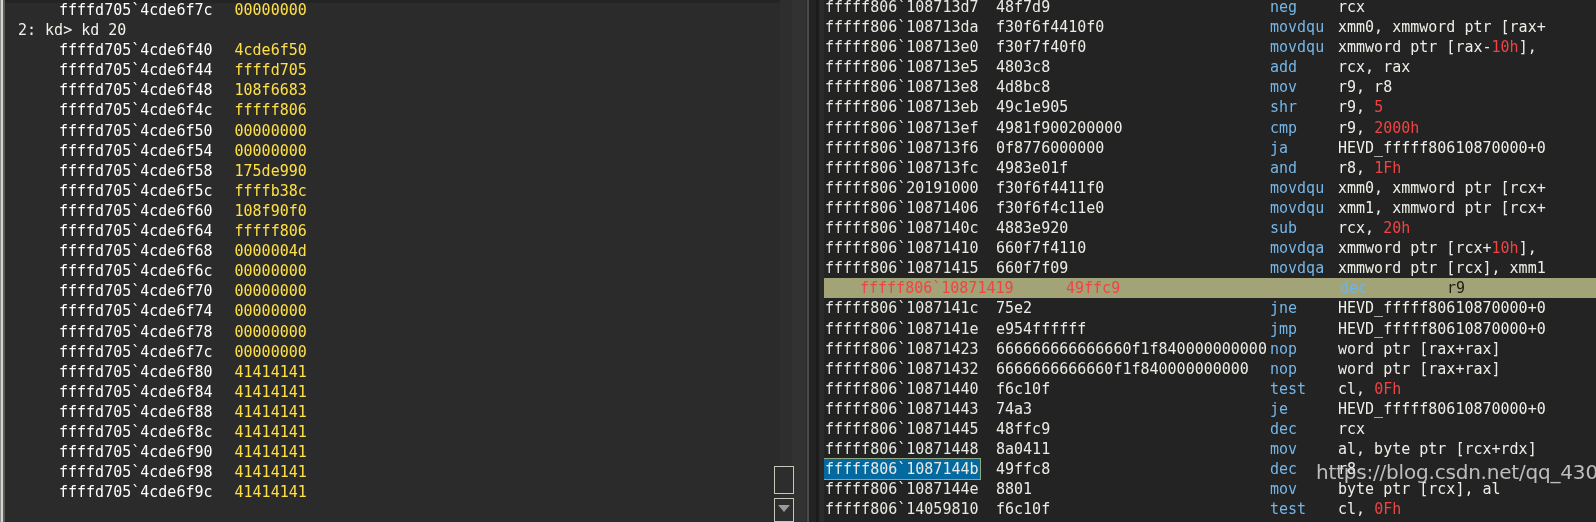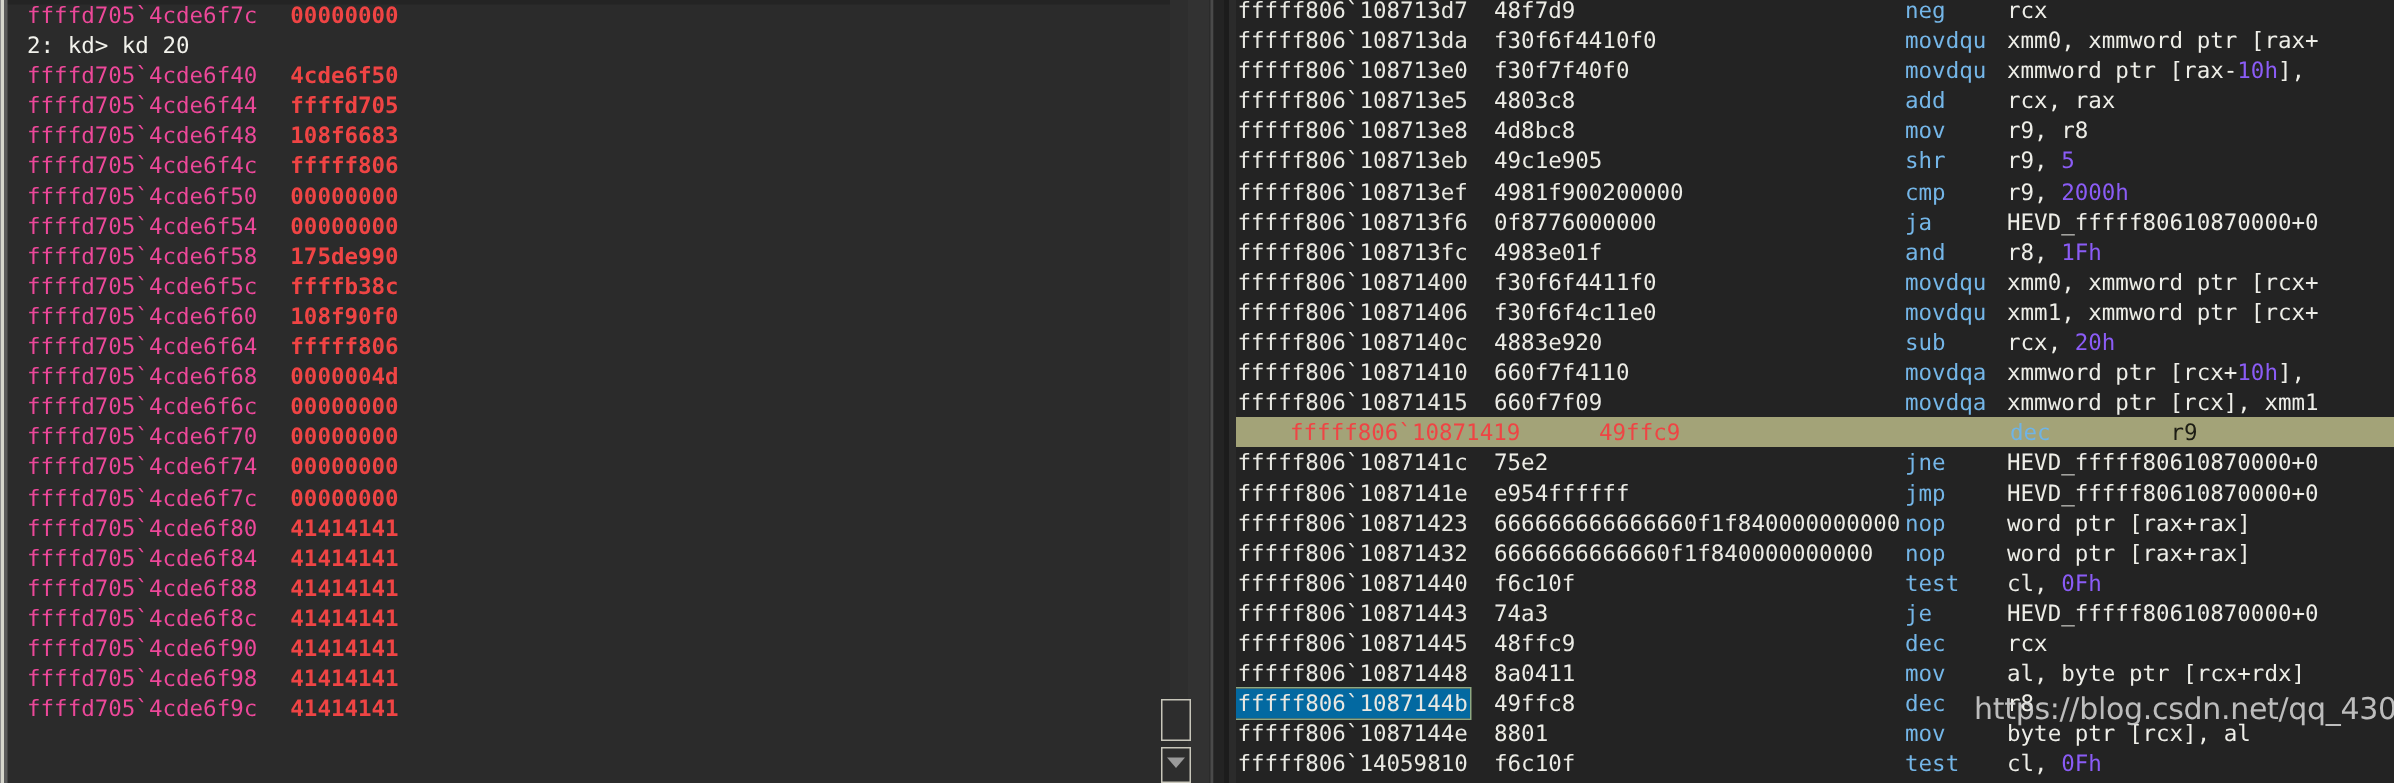--- a/index.html
+++ b/index.html
@@ -51,22 +51,22 @@
     left: 5px; top: 0;
     width: 775px; height: 522px;
     overflow: hidden;
   }
   .mem-line {
     height: 20.1px;
     white-space: pre;
     padding-left: 13px;
     color: #e8e8e3;
   }
-  .mem-line .addr { color: #ec4899; }
-  .mem-line .val  { color: #ef4444; font-weight: bold; }
+  .mem-line .addr { color: #ffffff; margin-left: 41px; }
+  .mem-line .val  { color: #fde047; }
   .mem-line.cmd   { color: #f2f2ec; }
   .mem-line .gap  { display: inline-block; width: 22px; }
 
   
   #splitter {
     position: absolute;
     left: 780px; top: 0;
     width: 36px; height: 522px;
     background: #2b2b2b;
   }
@@ -159,21 +159,21 @@
     display: inline-block;
     width: 274px;
     color: #ececE6;
   }
   .dis-mnem {
     display: inline-block;
     width: 68px;
     color: #74b6e8;
   }
   .dis-ops { color: #eeeee8; }
-  .dis-ops .num { color: #8b5cf6; }
+  .dis-ops .num { color: #ef4444; }
   .dis-row.rowhl .dis-addr,
   .dis-row.rowhl .dis-bytes { color: #ef4444; padding-left: 35px; }
   .dis-row.rowhl .dis-mnem  { color: #6fb4e6; }
   .dis-row.rowhl .dis-ops   { color: #1d1d14; margin-left: 39px; }
 
   
   #right-pane .rp-edge {
     position: absolute; left: 0; top: 0;
     width: 8px; height: 522px;
     background: linear-gradient(to right, #1c1c1c 0px, #1c1c1c 3px, #2b2b2b 3px, #2b2b2b 8px);
@@ -223,20 +223,21 @@
           <div class="mem-line"><span class="addr">ffffd705`4cde6f50</span><span class="gap"></span><span class="val">00000000</span></div>
           <div class="mem-line"><span class="addr">ffffd705`4cde6f54</span><span class="gap"></span><span class="val">00000000</span></div>
           <div class="mem-line"><span class="addr">ffffd705`4cde6f58</span><span class="gap"></span><span class="val">175de990</span></div>
           <div class="mem-line"><span class="addr">ffffd705`4cde6f5c</span><span class="gap"></span><span class="val">ffffb38c</span></div>
           <div class="mem-line"><span class="addr">ffffd705`4cde6f60</span><span class="gap"></span><span class="val">108f90f0</span></div>
           <div class="mem-line"><span class="addr">ffffd705`4cde6f64</span><span class="gap"></span><span class="val">fffff806</span></div>
           <div class="mem-line"><span class="addr">ffffd705`4cde6f68</span><span class="gap"></span><span class="val">0000004d</span></div>
           <div class="mem-line"><span class="addr">ffffd705`4cde6f6c</span><span class="gap"></span><span class="val">00000000</span></div>
           <div class="mem-line"><span class="addr">ffffd705`4cde6f70</span><span class="gap"></span><span class="val">00000000</span></div>
           <div class="mem-line"><span class="addr">ffffd705`4cde6f74</span><span class="gap"></span><span class="val">00000000</span></div>
+          <div class="mem-line"><span class="addr">ffffd705`4cde6f78</span><span class="gap"></span><span class="val">00000000</span></div>
           <div class="mem-line"><span class="addr">ffffd705`4cde6f7c</span><span class="gap"></span><span class="val">00000000</span></div>
           <div class="mem-line"><span class="addr">ffffd705`4cde6f80</span><span class="gap"></span><span class="val">41414141</span></div>
           <div class="mem-line"><span class="addr">ffffd705`4cde6f84</span><span class="gap"></span><span class="val">41414141</span></div>
           <div class="mem-line"><span class="addr">ffffd705`4cde6f88</span><span class="gap"></span><span class="val">41414141</span></div>
           <div class="mem-line"><span class="addr">ffffd705`4cde6f8c</span><span class="gap"></span><span class="val">41414141</span></div>
           <div class="mem-line"><span class="addr">ffffd705`4cde6f90</span><span class="gap"></span><span class="val">41414141</span></div>
           <div class="mem-line"><span class="addr">ffffd705`4cde6f98</span><span class="gap"></span><span class="val">41414141</span></div>
           <div class="mem-line"><span class="addr">ffffd705`4cde6f9c</span><span class="gap"></span><span class="val">41414141</span></div>
         </div>
     </div>
@@ -259,21 +260,21 @@
       <div id="disasm">
           <div class="dis-row"><span class="cells"><span class="dis-addr"><span class="addrbox">fffff806`108713d7</span></span><span class="dis-bytes">48f7d9</span><span class="dis-mnem">neg</span><span class="dis-ops">rcx</span></span></div>
           <div class="dis-row"><span class="cells"><span class="dis-addr"><span class="addrbox">fffff806`108713da</span></span><span class="dis-bytes">f30f6f4410f0</span><span class="dis-mnem">movdqu</span><span class="dis-ops">xmm0, xmmword ptr [rax+</span></span></div>
           <div class="dis-row"><span class="cells"><span class="dis-addr"><span class="addrbox">fffff806`108713e0</span></span><span class="dis-bytes">f30f7f40f0</span><span class="dis-mnem">movdqu</span><span class="dis-ops">xmmword ptr [rax-<span class="num">10h</span>], </span></span></div>
           <div class="dis-row"><span class="cells"><span class="dis-addr"><span class="addrbox">fffff806`108713e5</span></span><span class="dis-bytes">4803c8</span><span class="dis-mnem">add</span><span class="dis-ops">rcx, rax</span></span></div>
           <div class="dis-row"><span class="cells"><span class="dis-addr"><span class="addrbox">fffff806`108713e8</span></span><span class="dis-bytes">4d8bc8</span><span class="dis-mnem">mov</span><span class="dis-ops">r9, r8</span></span></div>
           <div class="dis-row"><span class="cells"><span class="dis-addr"><span class="addrbox">fffff806`108713eb</span></span><span class="dis-bytes">49c1e905</span><span class="dis-mnem">shr</span><span class="dis-ops">r9, <span class="num">5</span></span></span></div>
           <div class="dis-row"><span class="cells"><span class="dis-addr"><span class="addrbox">fffff806`108713ef</span></span><span class="dis-bytes">4981f900200000</span><span class="dis-mnem">cmp</span><span class="dis-ops">r9, <span class="num">2000h</span></span></span></div>
           <div class="dis-row"><span class="cells"><span class="dis-addr"><span class="addrbox">fffff806`108713f6</span></span><span class="dis-bytes">0f8776000000</span><span class="dis-mnem">ja</span><span class="dis-ops">HEVD_fffff80610870000+0</span></span></div>
           <div class="dis-row"><span class="cells"><span class="dis-addr"><span class="addrbox">fffff806`108713fc</span></span><span class="dis-bytes">4983e01f</span><span class="dis-mnem">and</span><span class="dis-ops">r8, <span class="num">1Fh</span></span></span></div>
-          <div class="dis-row"><span class="cells"><span class="dis-addr"><span class="addrbox">fffff806`10871400</span></span><span class="dis-bytes">f30f6f4411f0</span><span class="dis-mnem">movdqu</span><span class="dis-ops">xmm0, xmmword ptr [rcx+</span></span></div>
+          <div class="dis-row"><span class="cells"><span class="dis-addr"><span class="addrbox">fffff806`20191000</span></span><span class="dis-bytes">f30f6f4411f0</span><span class="dis-mnem">movdqu</span><span class="dis-ops">xmm0, xmmword ptr [rcx+</span></span></div>
           <div class="dis-row"><span class="cells"><span class="dis-addr"><span class="addrbox">fffff806`10871406</span></span><span class="dis-bytes">f30f6f4c11e0</span><span class="dis-mnem">movdqu</span><span class="dis-ops">xmm1, xmmword ptr [rcx+</span></span></div>
           <div class="dis-row"><span class="cells"><span class="dis-addr"><span class="addrbox">fffff806`1087140c</span></span><span class="dis-bytes">4883e920</span><span class="dis-mnem">sub</span><span class="dis-ops">rcx, <span class="num">20h</span></span></span></div>
           <div class="dis-row"><span class="cells"><span class="dis-addr"><span class="addrbox">fffff806`10871410</span></span><span class="dis-bytes">660f7f4110</span><span class="dis-mnem">movdqa</span><span class="dis-ops">xmmword ptr [rcx+<span class="num">10h</span>], </span></span></div>
           <div class="dis-row"><span class="cells"><span class="dis-addr"><span class="addrbox">fffff806`10871415</span></span><span class="dis-bytes">660f7f09</span><span class="dis-mnem">movdqa</span><span class="dis-ops">xmmword ptr [rcx], xmm1</span></span></div>
           <div class="dis-row rowhl"><div class="hl-full"></div><span class="cells"><span class="dis-addr"><span class="addrbox">fffff806`10871419</span></span><span class="dis-bytes">49ffc9</span><span class="dis-mnem">dec</span><span class="dis-ops">r9</span></span></div>
           <div class="dis-row"><span class="cells"><span class="dis-addr"><span class="addrbox">fffff806`1087141c</span></span><span class="dis-bytes">75e2</span><span class="dis-mnem">jne</span><span class="dis-ops">HEVD_fffff80610870000+0</span></span></div>
           <div class="dis-row"><span class="cells"><span class="dis-addr"><span class="addrbox">fffff806`1087141e</span></span><span class="dis-bytes">e954ffffff</span><span class="dis-mnem">jmp</span><span class="dis-ops">HEVD_fffff80610870000+0</span></span></div>
           <div class="dis-row"><span class="cells"><span class="dis-addr"><span class="addrbox">fffff806`10871423</span></span><span class="dis-bytes">666666666666660f1f840000000000</span><span class="dis-mnem">nop</span><span class="dis-ops">word ptr [rax+rax]</span></span></div>
           <div class="dis-row"><span class="cells"><span class="dis-addr"><span class="addrbox">fffff806`10871432</span></span><span class="dis-bytes">6666666666660f1f840000000000</span><span class="dis-mnem">nop</span><span class="dis-ops">word ptr [rax+rax]</span></span></div>
           <div class="dis-row"><span class="cells"><span class="dis-addr"><span class="addrbox">fffff806`10871440</span></span><span class="dis-bytes">f6c10f</span><span class="dis-mnem">test</span><span class="dis-ops">cl, <span class="num">0Fh</span></span></span></div>

